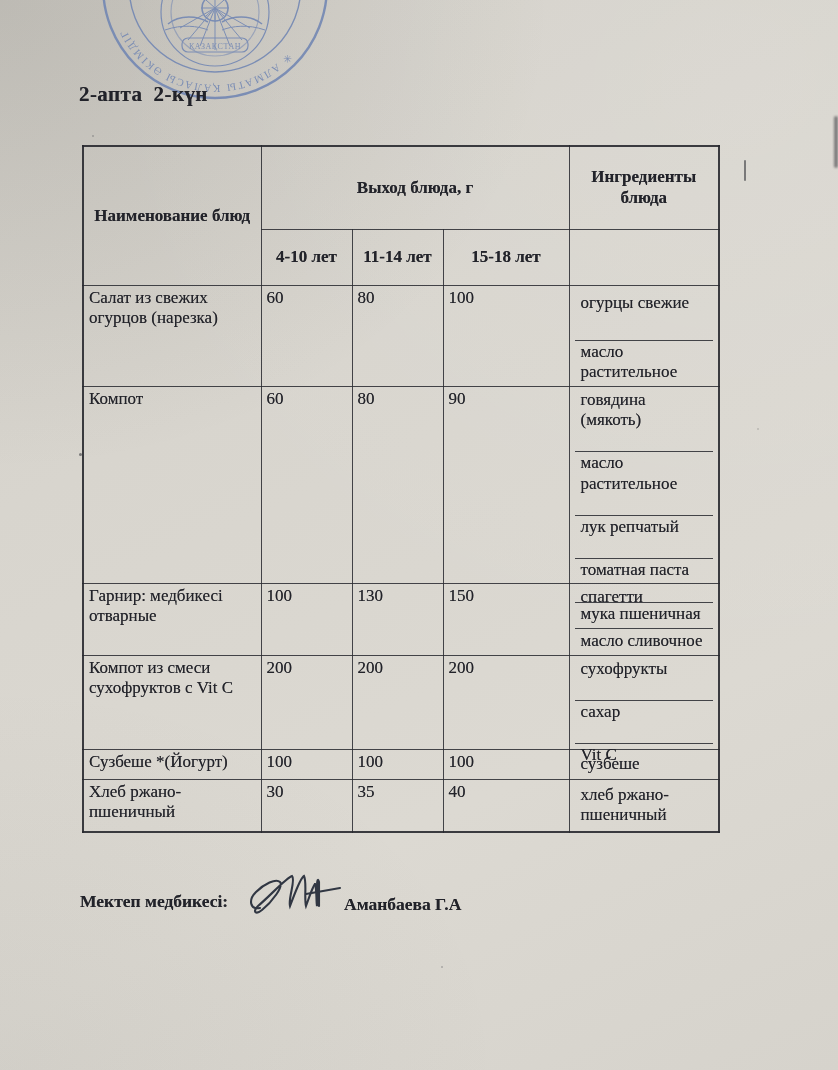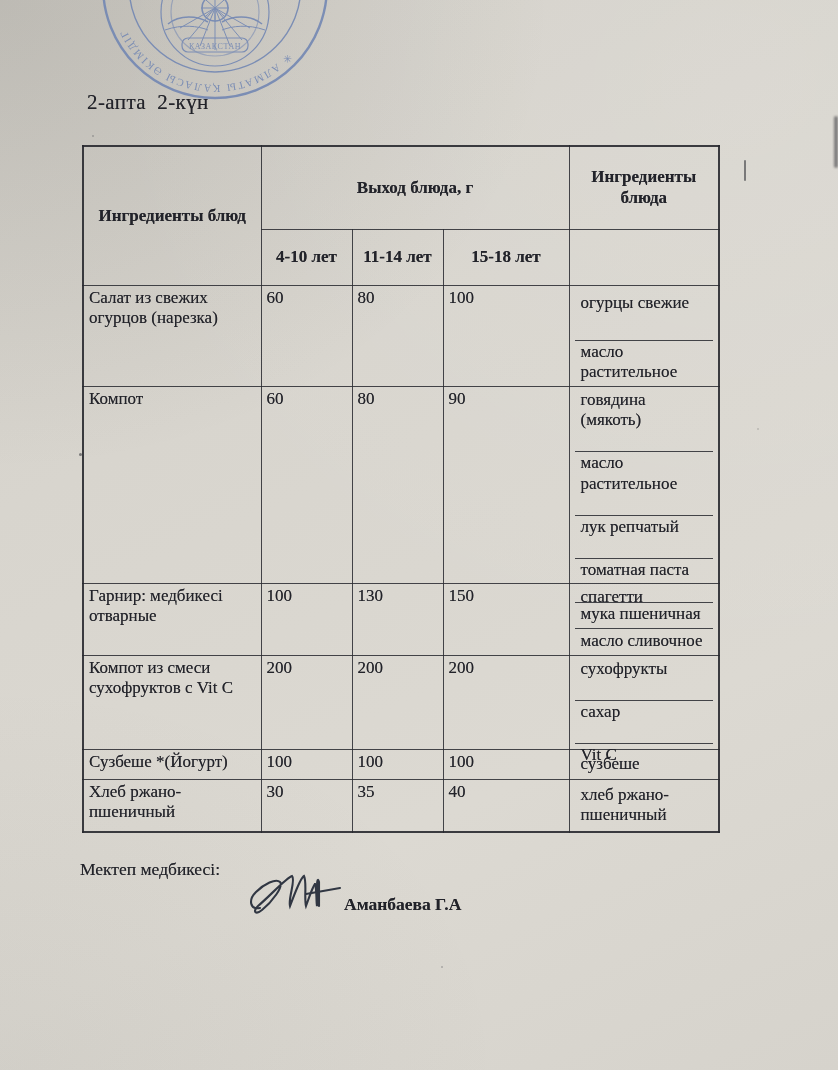--- a/index.html
+++ b/index.html
@@ -13,22 +13,22 @@
       radial-gradient(100% 60% at 0% 100%, rgba(80,80,74,.07), transparent 60%),
       linear-gradient(155deg,#d2cfc8 0%,#d8d5ce 35%,#dcd9d2 70%,#d6d3cc 100%);
   }
   .soft{text-shadow:0 0 .5px rgba(20,20,25,.55);}
 
   
   #stamp{position:absolute;left:90px;top:0;width:250px;height:112px;opacity:.88;}
 
   
   #doc-title{
-    position:absolute;left:79px;top:82px;margin:8px;
-    font-size:21px;font-weight:normal;letter-spacing:.4px;white-space:pre;
+    position:absolute;left:79px;top:82px;margin:0;
+    font-size:21px;font-weight:bold;letter-spacing:.4px;white-space:pre;
   }
 
   
   #menu-table{
     position:absolute;left:82px;top:145px;width:636px;
     border-collapse:collapse;table-layout:fixed;
     font-size:17px;line-height:1.2;
   }
   #menu-table col.w0{width:178px}
   #menu-table col.w1{width:91px}
@@ -56,21 +56,21 @@
   .sub + .sub{border-top:1.6px solid rgba(44,45,51,.88);margin-top:20px;}
   .r0 .sub:nth-child(1){flex-grow:56}.r0 .sub:nth-child(2){flex-grow:43}
   .r1 .sub:nth-child(1){flex-grow:49}.r1 .sub:nth-child(2){flex-grow:47}
   .r1 .sub:nth-child(3){flex-grow:35}.r1 .sub:nth-child(4){flex-grow:27}
   .r1 .sub:nth-child(5){flex-grow:37}
   .r2 .sub:nth-child(1){flex-grow:33}.r2 .sub:nth-child(2){flex-grow:37}
   .r3 .sub:nth-child(1){flex-grow:36}.r3 .sub:nth-child(2){flex-grow:29}
   .r3 .sub:nth-child(3){flex-grow:27}
 
   
-  #footer-label{position:absolute;left:80px;top:859px;font-weight:normal;font-size:17.5px;}
+  #footer-label{position:absolute;left:80px;top:891px;font-weight:bold;font-size:17.5px;}
   #signature{position:absolute;left:246px;top:866px;width:100px;height:58px;}
   #footer-name{position:absolute;left:344px;top:894px;font-weight:bold;font-size:17.5px;}
 
   
   .artifact{position:absolute;background:rgba(55,56,62,.6);border-radius:2px;}
   #a-dash{left:744px;top:160px;width:2px;height:21px;filter:blur(.4px);}
   #a-dot{left:79px;top:453px;width:3px;height:3px;border-radius:50%;}
   #a-edge{left:834px;top:116px;width:4px;height:52px;background:rgba(35,36,42,.5);filter:blur(.8px);}
   #a-speck1{left:441px;top:966px;width:2px;height:2px;opacity:.5;}
   #a-speck2{left:92px;top:135px;width:2px;height:2px;opacity:.5;}
@@ -118,21 +118,21 @@
 <table id="menu-table">
   <colgroup>
     <col class="w0">
       <col class="w1">
       <col class="w2">
       <col class="w3">
       <col class="w4">
   </colgroup>
   <thead>
     <tr class="hr1">
-      <th rowspan="2" class="soft">Ингредиенты блюд</th>
+      <th rowspan="2" class="soft">Наименование блюд</th>
       <th colspan="3" class="soft">Выход блюда, г</th>
       <th class="soft">Ингредиенты блюда</th>
     </tr>
     <tr class="hr2">
       <th class="soft">4-10 лет</th>
       <th class="soft">11-14 лет</th>
       <th class="soft">15-18 лет</th>
       <th></th>
     </tr>
   </thead>

